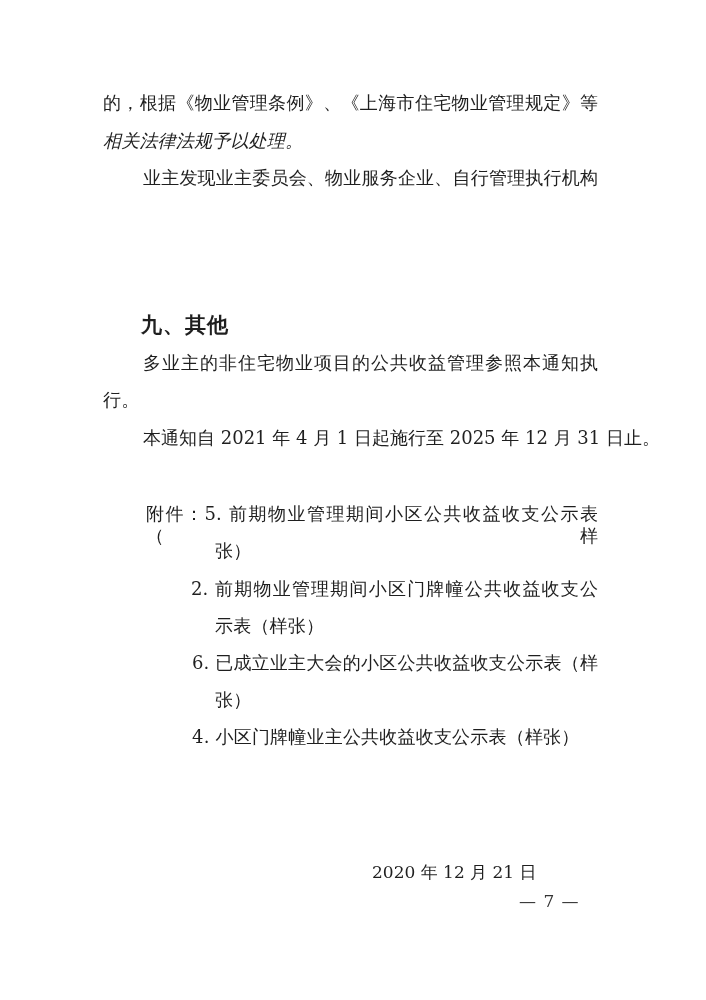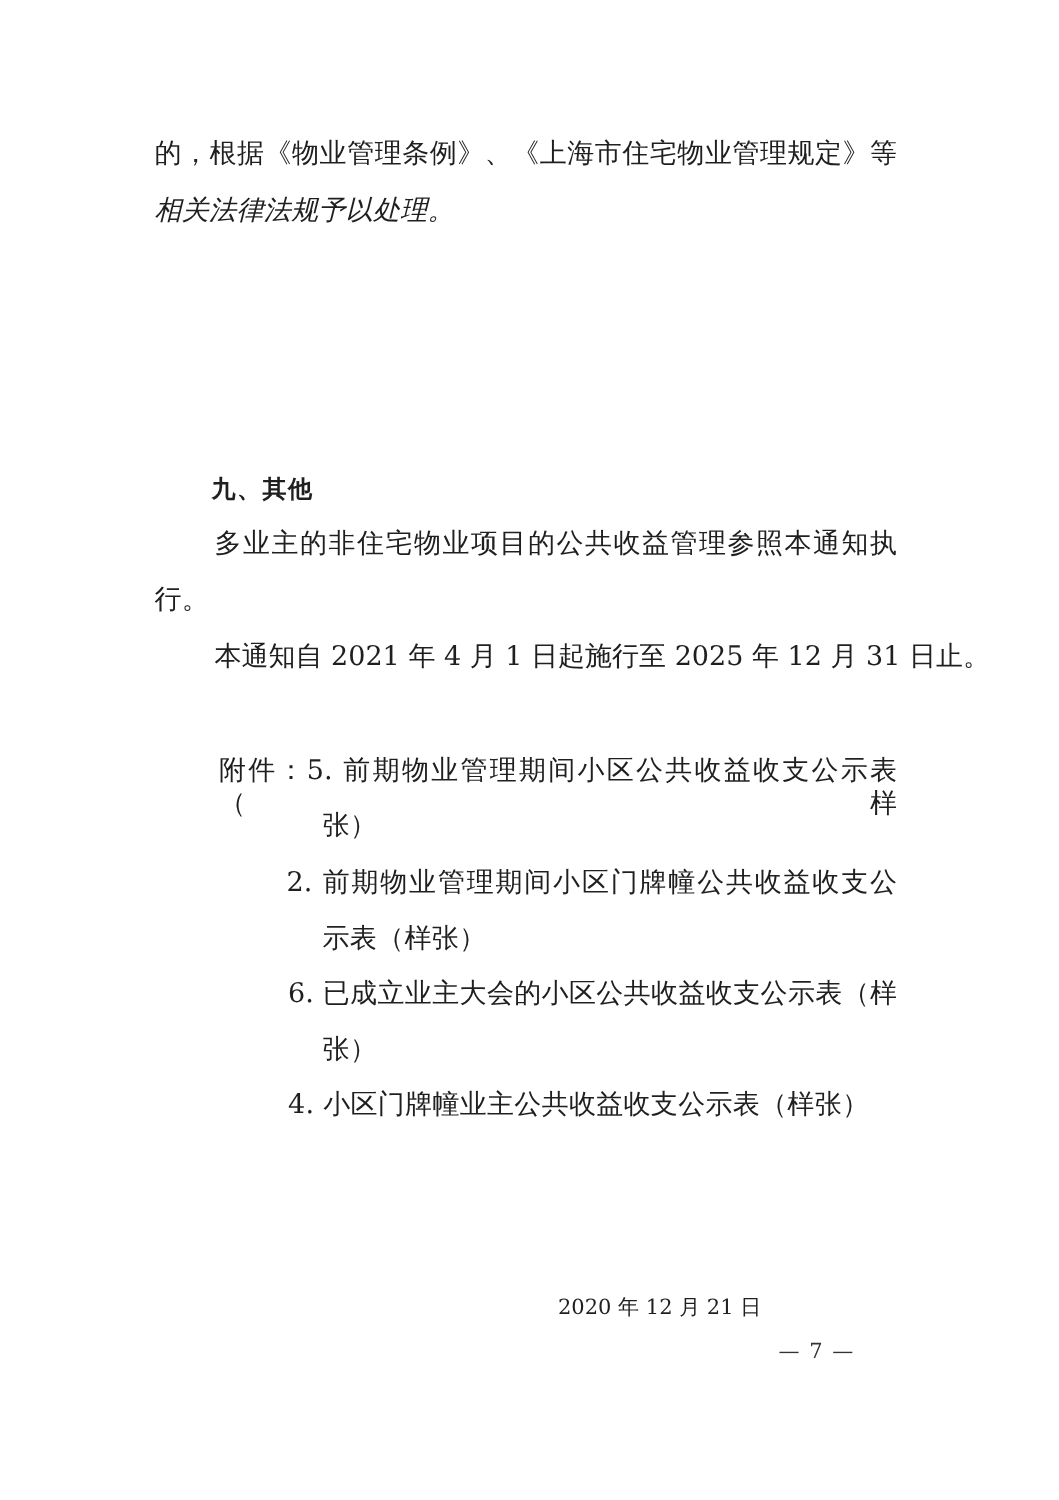--- a/index.html
+++ b/index.html
@@ -28,42 +28,43 @@
   .j {
     white-space: normal;
     text-align: justify;
     text-align-last: justify;
     text-justify: inter-character;
     letter-spacing: 0;
   }
   .heading {
     font-family: Liberation Mono, monospace;
     font-weight: bold;
-    font-size: 16px;
+    font-size: 21px;
     letter-spacing: 1px;
   }
   .footer-text {
     position: absolute;
-    font-size: 14px;
+    font-size: 17px;
     line-height: 22px;
     white-space: nowrap;
   }
   .page-num {
     color: #333333;
     letter-spacing: 1px;
   }
 </style>
 </head>
 <body>
 
 <div class="page">
 
   <div class="ln j" style="top:92px; left:103px; width:495px;">的，根据《物业管理条例》、《上海市住宅物业管理规定》等</div>
   <div class="ln" style="top:130px; left:103px;font-style:italic;">相关法律法规予以处理。</div>
 
+  <div class="ln j" style="top:167px; left:143px; width:455px;">业主发现业主委员会、物业服务企业、自行管理执行机构</div>
 
   <div class="ln heading" style="top:316px; left:141px;">九、其他</div>
 
   <div class="ln j" style="top:352px; left:143px; width:455px;">多业主的非住宅物业项目的公共收益管理参照本通知执</div>
   <div class="ln" style="top:389px; left:103px;">行。</div>
 
   <div class="ln" style="top:427px; left:143px; letter-spacing:0;">本通知自 2021 年 4 月 1 日起施行至 2025 年 12 月 31 日止。</div>
 
   <div class="ln j" style="top:503px; left:146px; width:452px;">附件：5. 前期物业管理期间小区公共收益收支公示表（样</div>
   <div class="ln" style="top:540px; left:215px;">张）</div>

